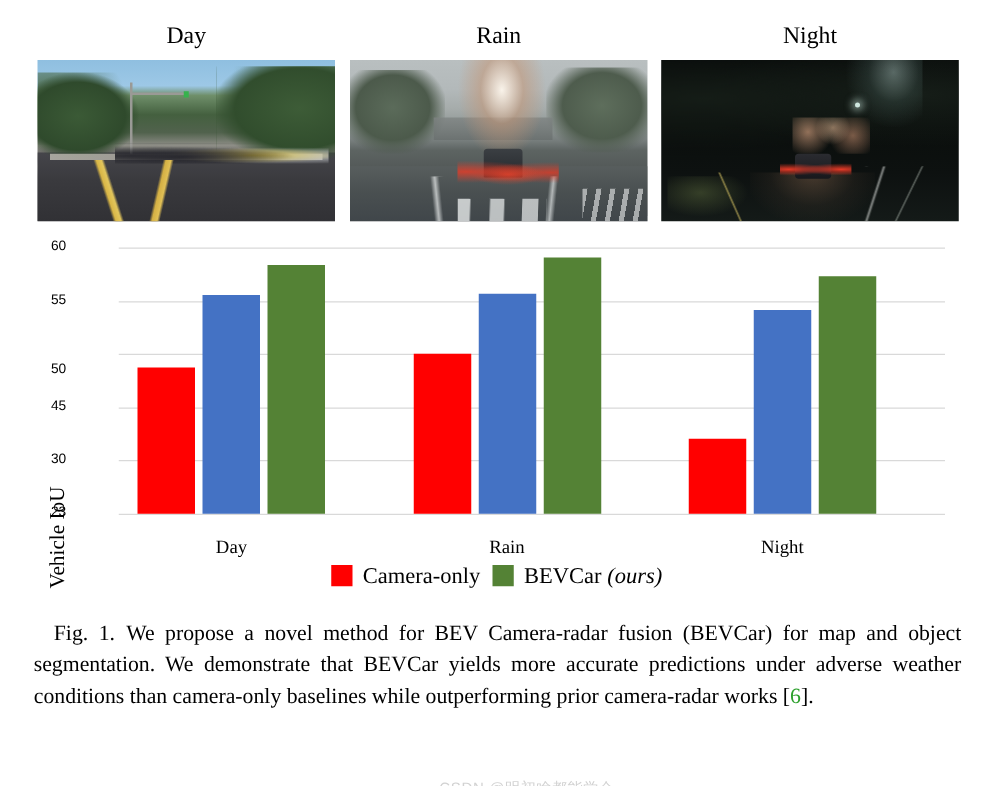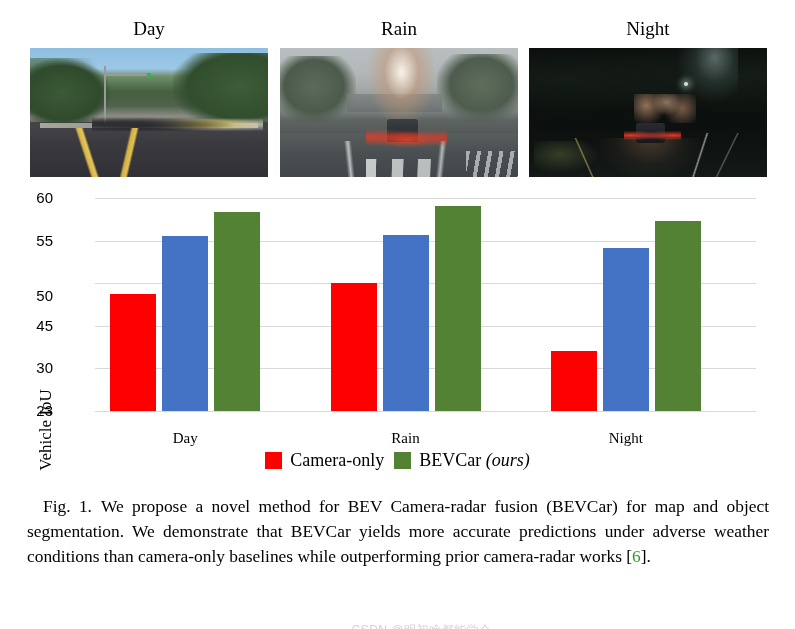--- a/index.html
+++ b/index.html
@@ -299,21 +299,21 @@
     width: 100%;
     height: 1px;
     background: #d9d9d9;
   }
   .ytick {
     position: absolute;
     right: 703px;
     width: 40px;
     text-align: right;
     font-family: "Liberation Sans", "DejaVu Sans", sans-serif;
-    font-size: 15px;
+    font-size: 11px;
     line-height: 15px;
   }
   .bar {
     position: absolute;
     bottom: 0;
   }
   .cat-label {
     position: absolute;
     top: 232px;
     text-align: center;

